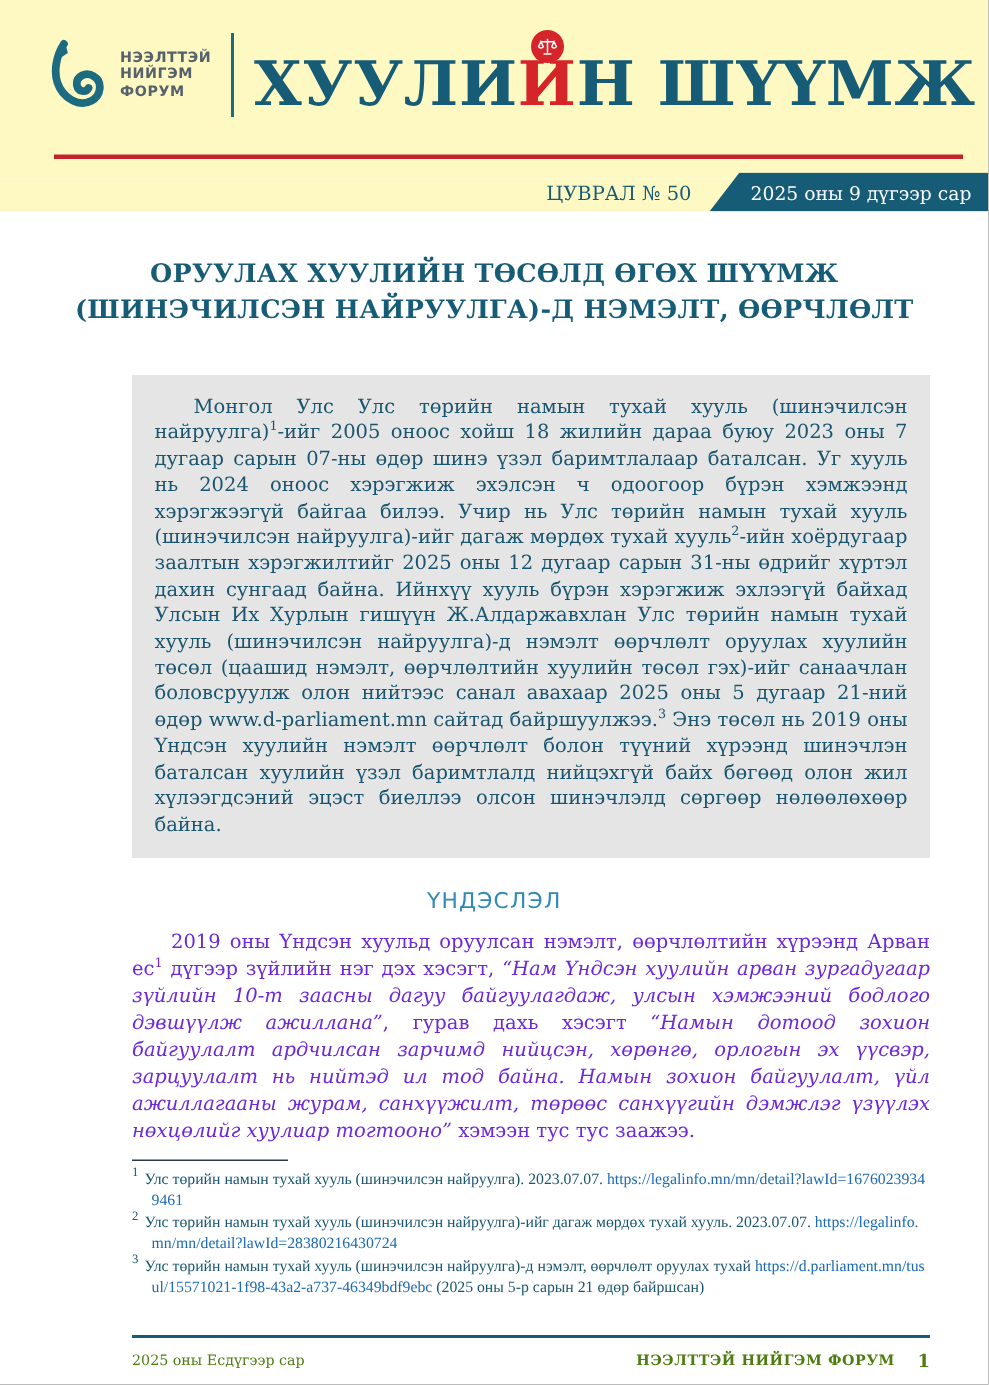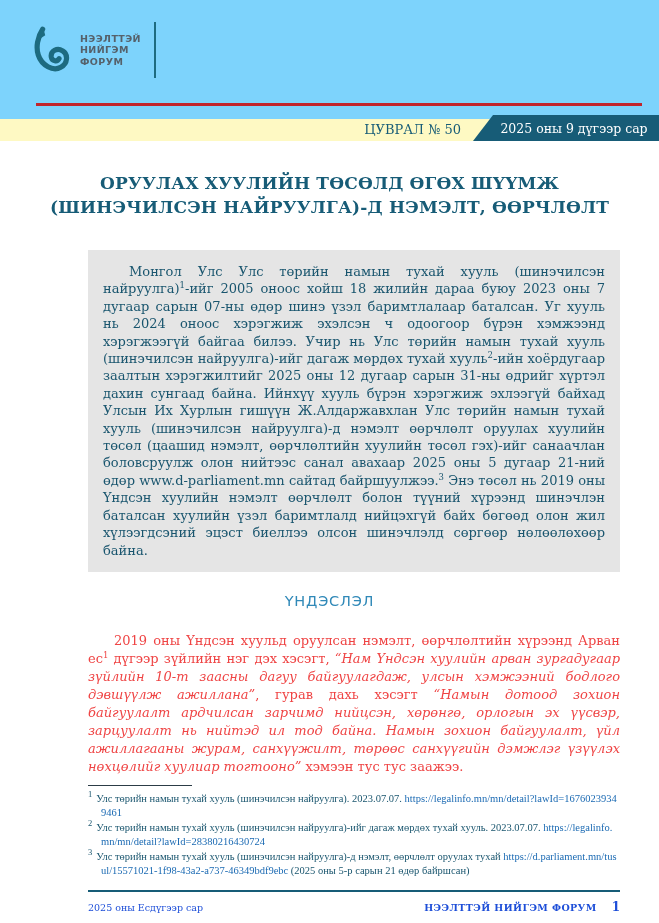--- a/index.html
+++ b/index.html
@@ -1,20 +1,20 @@
 <!DOCTYPE html>
 <html><head>
 <meta charset="utf-8">
 <style>
   html,body{margin:0;padding:0;background:#888;}
   .page{width:659px;height:923px;background:#ffffff;position:relative;overflow:hidden;
         font-family:"DejaVu Serif",serif;margin:0 auto;}
 
   
-  .masthead{background:#7dd3fc;height:119px;position:relative;}
+  .masthead{background:#fef9c3;height:119px;position:relative;}
   .mast-row{display:flex;align-items:center;gap:13px;padding:16px 16px 0 34px;height:84px;box-sizing:border-box;}
   .logo{display:flex;align-items:center;gap:8px;flex:0 0 auto;}
   .logo-icon svg{display:block;}
   .logo-text{font-family:"DejaVu Sans",sans-serif;font-size:9.5px;font-weight:bold;
              color:#55616b;line-height:1.2;letter-spacing:.4px;}
   .divider{width:2.5px;height:56px;background:#1d6b80;flex:0 0 auto;}
   .mast-title{font-size:41px;font-weight:bold;color:#175c77;margin:0;white-space:nowrap;
               letter-spacing:.5px;padding-top:12px;line-height:1;}
   .accent-letter{color:#d6242b;position:relative;display:inline-block;}
   .emblem{position:absolute;left:50%;top:-16px;transform:translateX(-50%);
@@ -36,34 +36,34 @@
   .doc-title span{display:block;}
 
   .abstract{margin:31px 39px 0 88px;background:#e5e5e5;padding:13px 15px;}
   .abstract p{margin:0;font-size:13px;line-height:17.4px;text-align:justify;
               text-indent:26px;color:#19556e;}
   sup{font-size:8.5px;line-height:0;}
 
   .section-heading{margin:21px 0 0;text-align:center;font-family:"DejaVu Sans",sans-serif;
                    font-weight:normal;font-size:14.5px;color:#3089b8;letter-spacing:.8px;}
 
-  .body-para{margin:23px 39px 0 88px;font-size:13px;line-height:18px;text-align:justify;
-             text-indent:26px;color:#ef4444;}
+  .body-para{margin:11px 39px 0 88px;font-size:13px;line-height:18px;text-align:justify;
+             text-indent:26px;color:#6d28d9;}
   .italic{font-style:italic;}
 
   .fn-sep{margin:9px 0 6px 88px;width:104px;border-top:1.3px solid #2c3c46;}
   .footnotes{margin:0 39px 0 88px;font-size:10.5px;line-height:14px;color:#19556e;}
   .footnote{padding-left:13px;text-indent:-13px;margin-bottom:1px;font-family:Liberation Serif, serif;}
   .fn-num{margin-right:4px;}
   a.link{color:#1b6ab3;text-decoration:none;word-break:break-all;}
 
   
   .foot-rule{position:absolute;left:88px;right:39px;bottom:31px;height:2px;background:#175c77;}
   .foot-row{position:absolute;left:88px;right:39px;bottom:9px;display:flex;
-            justify-content:space-between;align-items:baseline;color:#1d4ed8;}
+            justify-content:space-between;align-items:baseline;color:#4d7c0f;}
   .foot-left{font-size:9.5px;}
   .foot-right{display:flex;gap:15px;align-items:center;}
   .foot-org{font-size:9.5px;font-weight:bold;letter-spacing:.4px;}
   .page-num{font-size:12px;font-weight:bold;}
 </style>
 </head>
 <body>
 
 <div class="page">
 
@@ -76,20 +76,25 @@
             <path fill="#1d6b80" d="M10 2 C 7 7 5 12 4 17 L 13 11 C 12 7 11 4 10 2 Z"></path>
           </svg>
         </span>
         <div class="logo-text">
           <div>НЭЭЛТТЭЙ</div>
           <div>НИЙГЭМ</div>
           <div>ФОРУМ</div>
         </div>
       </div>
       <div class="divider"></div>
+      <h1 class="mast-title"><span>ХУУЛИ</span><span class="accent-letter"><span class="emblem">
+            <svg width="14" height="14" viewBox="0 0 24 24">
+              <path fill="none" stroke="#ffffff" stroke-width="1.7" d="M12 3 L12 19 M4.5 6.5 L19.5 6.5 M4.5 6.5 L1.8 12.2 A3.1 3.1 0 0 0 7.2 12.2 Z M19.5 6.5 L16.8 12.2 A3.1 3.1 0 0 0 22.2 12.2 Z M7.5 20.5 L16.5 20.5"></path>
+            </svg>
+          </span><span>Й</span></span><span>Н ШҮҮМЖ</span></h1>
     </div>
     <div class="red-rule"></div>
   </header>
 
   <div class="series-strip">
     <span class="series-label">ЦУВРАЛ № 50</span>
     <span class="issue-badge">2025 оны 9 дүгээр сар</span>
   </div>
 
   <main>

